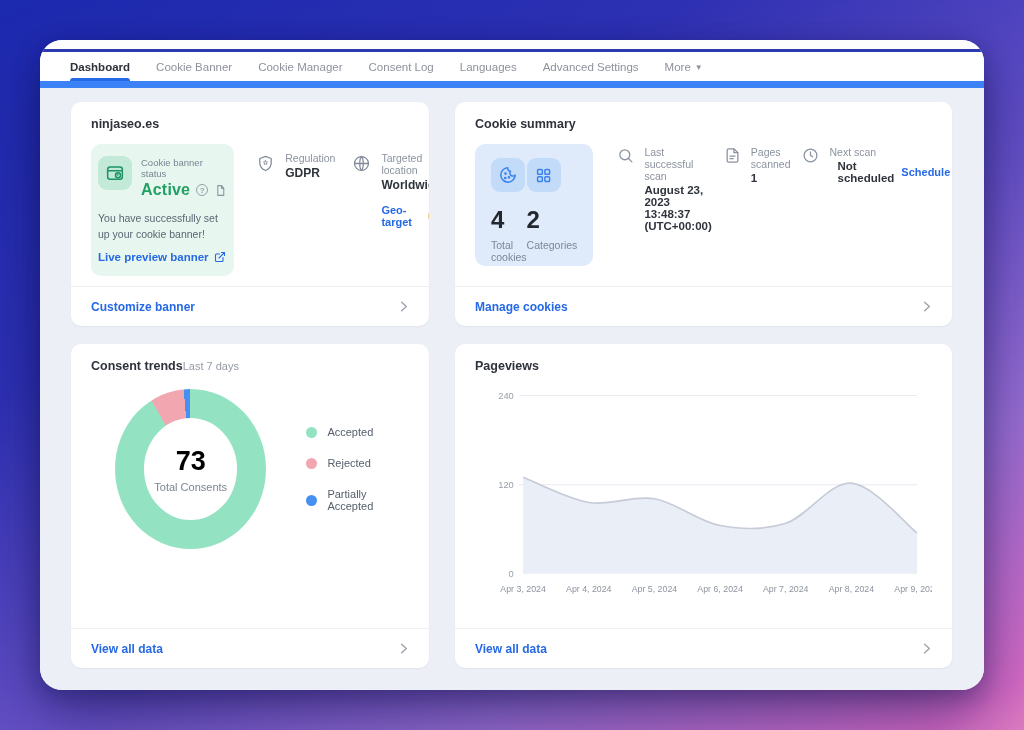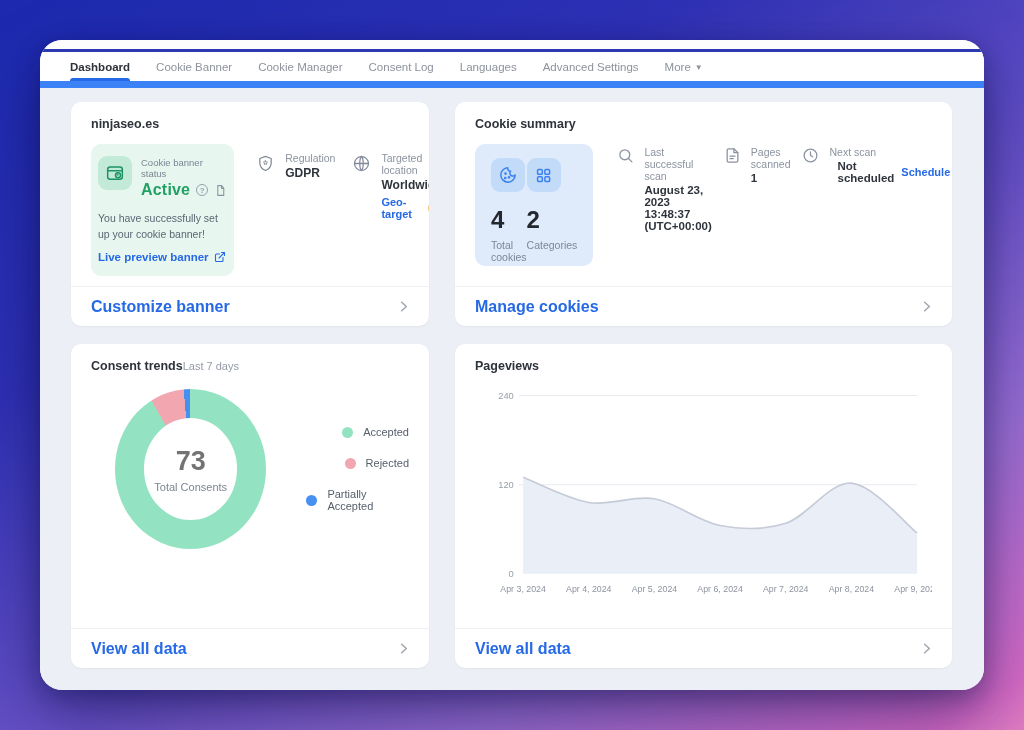--- a/index.html
+++ b/index.html
@@ -24,21 +24,21 @@
 
   .dash-body { height:602px; background:#edeff6; padding:14px 32px 20px 31px;
     display:grid; grid-template-columns:358px 497px; grid-template-rows:224px 324px;
     gap:18px 26px; }
 
   .card { background:#fff; border-radius:10px; overflow:hidden; display:flex;
     flex-direction:column; box-shadow:0 1px 2px rgba(16,24,40,.05); }
   .card-main { flex:1; padding:15px 20px 0 20px; }
   .card-footer { height:40px; min-height:40px; border-top:1px solid #eef0f3; display:flex;
     align-items:center; justify-content:space-between; padding:0 18px 0 20px; cursor:pointer; }
-  .flink { color:#2569e6; font-size:16px; font-weight:700; }
+  .flink { color:#2569e6; font-size:12px; font-weight:700; }
   .card-title { font-size:12.5px; font-weight:700; color:#2e333b; }
 
   
   .banner-row { display:flex; gap:22px; margin-top:13px; }
   .status-panel { width:148px; background:#e7f6ee; border-radius:10px; padding:12px 7px 13px; }
   .status-head { display:flex; gap:9px; align-items:flex-start; }
   .icon-square { width:34px; height:34px; border-radius:9px; display:flex; align-items:center;
     justify-content:center; flex:0 0 auto; }
   .green-sq { background:#c3ead8; color:#1d9363; }
   .status-label { font-size:9.5px; color:#7b8694; margin-top:1px; }
@@ -49,21 +49,21 @@
     justify-content:center; cursor:pointer; }
   .mini-icon { color:#8b95a2; display:flex; cursor:pointer; }
   .status-text { font-size:10.5px; line-height:1.5; color:#5c6674; margin-top:12px; }
   .preview-link { display:flex; align-items:center; gap:5px; margin-top:8px;
     color:#2569e6; font-size:11.5px; font-weight:700; cursor:pointer; }
   .meta-col { display:flex; flex-direction:row; gap:17px; padding-top:8px; }
   .meta-block { display:flex; gap:10px; }
   .meta-icon { color:#828b99; display:flex; margin-top:2px; }
   .meta-label { font-size:10.5px; color:#8b939f; }
   .meta-value { font-size:12px; font-weight:700; color:#2f343c; margin-top:2px; }
-  .geo-row { display:flex; align-items:center; gap:5px; margin-top:4px; }
+  .geo-row { display:flex; align-items:center; gap:5px; margin-top:12px; }
   .geo-link { font-size:11px; font-weight:700; color:#2569e6; cursor:pointer; }
   .badge { width:14px; height:14px; border-radius:50%; flex:0 0 auto;
     background:radial-gradient(circle at 38% 30%, #fbd89b, #f2a94c);
     display:flex; align-items:center; justify-content:center;
     color:#fff; font-size:7px; line-height:1; }
 
   
   .summary-row { display:flex; gap:24px; margin-top:13px; }
   .summary-panel { width:194px; height:122px; background:#dfeafb; border-radius:10px;
     padding:14px 16px; display:flex; }
@@ -79,23 +79,23 @@
   .scan-value-row { display:flex; align-items:center; gap:7px; margin-top:2px;padding-left:8px; }
   .sched-link { font-size:11px; font-weight:700; color:#2569e6; cursor:pointer; }
 
   
   .trends-head { display:flex; align-items:center; }
   .period { font-size:11px; color:#959ba6; }
   .trends-body { display:flex; align-items:center; margin-top:16px; }
   .donut { width:160px; height:160px; border-radius:50%; position:relative; margin-left:24px; }
   .donut-hole { position:absolute; inset:29px; background:#fff; border-radius:50%;
     display:flex; flex-direction:column; align-items:center; justify-content:center; gap:4px; }
-  .donut-total { font-size:27px; font-weight:800; color:#737373; }
+  .donut-total { font-size:27px; font-weight:800; color:#000000; }
   .donut-sub { font-size:11px; color:#7d8592; }
-  .legend { display:flex; flex-direction:column; gap:19px; margin-left:40px;align-items:flex-end; }
+  .legend { display:flex; flex-direction:column; gap:19px; margin-left:40px; }
   .legend-item { display:flex; align-items:center; gap:10px; }
   .legend-dot { width:11px; height:11px; border-radius:50%; flex:0 0 auto; }
   .legend-label { font-size:11px; color:#555e6b; }
 
   
   .pv-chart { width:457px; height:226px; margin-top:8px; display:block; }
 
   .chev { display:flex; color:#a2a8b3; }
 </style>
 </head>

